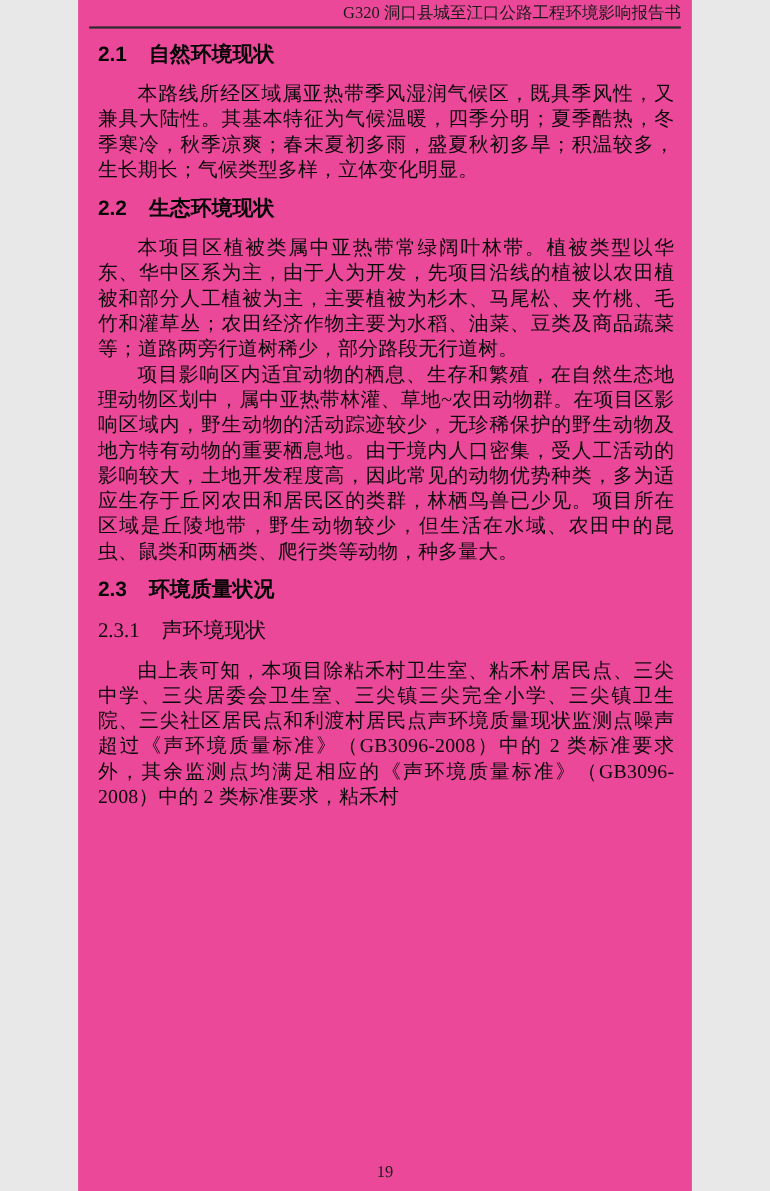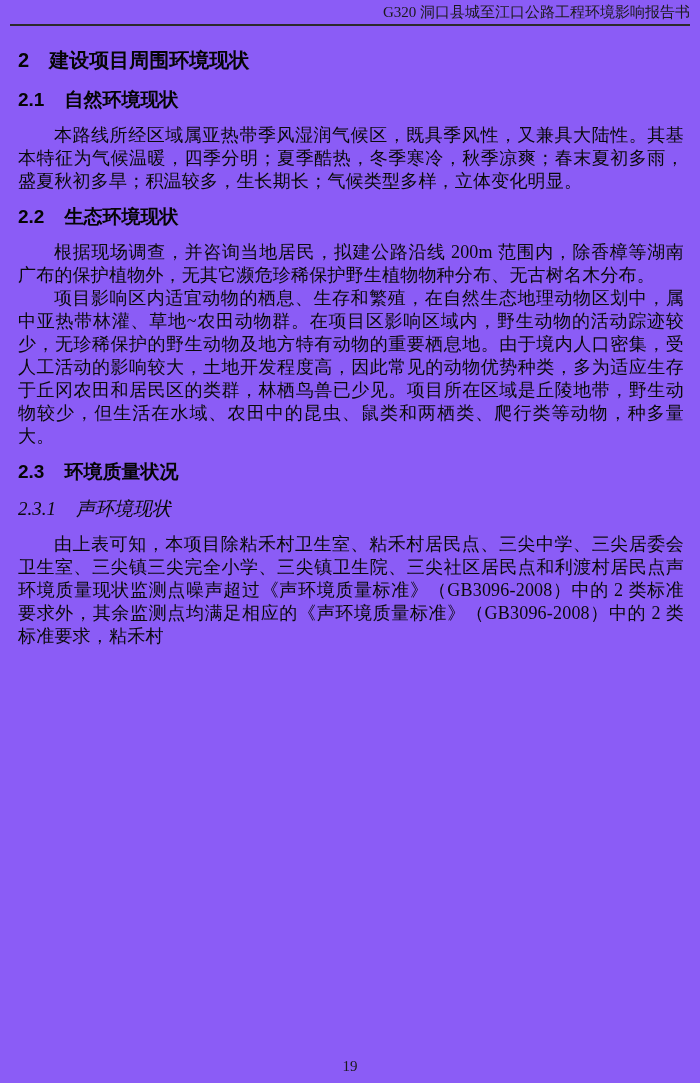--- a/index.html
+++ b/index.html
@@ -2,24 +2,24 @@
 <html><head>
 <meta charset="utf-8">
 <style>
   html, body {
     margin: 0;
     padding: 0;
     background: #e8e8e8;
   }
   .page {
     position: relative;
-    width: 700px;
+    width: 558px;
     height: 1083px;
     margin: 0 auto;
-    background: #8b5cf6;
+    background: #ec4899;
     color: #111111;
     font-family: "Liberation Serif", "DejaVu Serif", serif;
     overflow: hidden;
     box-sizing: border-box;
   }
   .running-header {
     position: absolute;
     top: 0;
     left: 10px;
     right: 10px;
@@ -56,21 +56,20 @@
     color: #050505;
   }
   .h2-sec .h-title { margin-left: 20px; }
   .h3-sec {
     font-family: "Liberation Serif", "DejaVu Serif", serif;
     font-weight: normal;
     font-size: 19px;
     line-height: 23px;
     margin: 14px 0 13px 0;
     color: #0a0a0a;
-    font-style: italic;
   }
   .h3-sec .h-title { margin-left: 20px; }
   .para {
     font-size: 18px;
     line-height: 23px;
     text-align: justify;
     text-justify: inter-ideograph;
     text-indent: 2em;
     margin: 0;
     color: #0a0a0a;
@@ -90,35 +89,32 @@
 <body>
 
 <div class="page">
 
   <div class="running-header">
     <span>G320 洞口县城至江口公路工程环境影响报告书</span>
   </div>
 
   <div class="content">
 
-    <div class="h1-sec">
-      <span class="h-num">2</span><span class="h-title">建设项目周围环境现状</span>
-    </div>
 
     <div class="h2-sec">
       <span class="h-num">2.1</span><span class="h-title">自然环境现状</span>
     </div>
 
     <p class="para">本路线所经区域属亚热带季风湿润气候区，既具季风性，又兼具大陆性。其基本特征为气候温暖，四季分明；夏季酷热，冬季寒冷，秋季凉爽；春末夏初多雨，盛夏秋初多旱；积温较多，生长期长；气候类型多样，立体变化明显。</p>
 
     <div class="h2-sec">
       <span class="h-num">2.2</span><span class="h-title">生态环境现状</span>
     </div>
 
-    <p class="para">根据现场调查，并咨询当地居民，拟建公路沿线 200m 范围内，除香樟等湖南广布的保护植物外，无其它濒危珍稀保护野生植物物种分布、无古树名木分布。</p>
+    <p class="para">本项目区植被类属中亚热带常绿阔叶林带。植被类型以华东、华中区系为主，由于人为开发，先项目沿线的植被以农田植被和部分人工植被为主，主要植被为杉木、马尾松、夹竹桃、毛竹和灌草丛；农田经济作物主要为水稻、油菜、豆类及商品蔬菜等；道路两旁行道树稀少，部分路段无行道树。</p>
     <p class="para">项目影响区内适宜动物的栖息、生存和繁殖，在自然生态地理动物区划中，属中亚热带林灌、草地~农田动物群。在项目区影响区域内，野生动物的活动踪迹较少，无珍稀保护的野生动物及地方特有动物的重要栖息地。由于境内人口密集，受人工活动的影响较大，土地开发程度高，因此常见的动物优势种类，多为适应生存于丘冈农田和居民区的类群，林栖鸟兽已少见。项目所在区域是丘陵地带，野生动物较少，但生活在水域、农田中的昆虫、鼠类和两栖类、爬行类等动物，种多量大。</p>
 
     <div class="h2-sec">
       <span class="h-num">2.3</span><span class="h-title">环境质量状况</span>
     </div>
 
     <div class="h3-sec">
       <span class="h-num">2.3.1</span><span class="h-title">声环境现状</span>
     </div>
 

